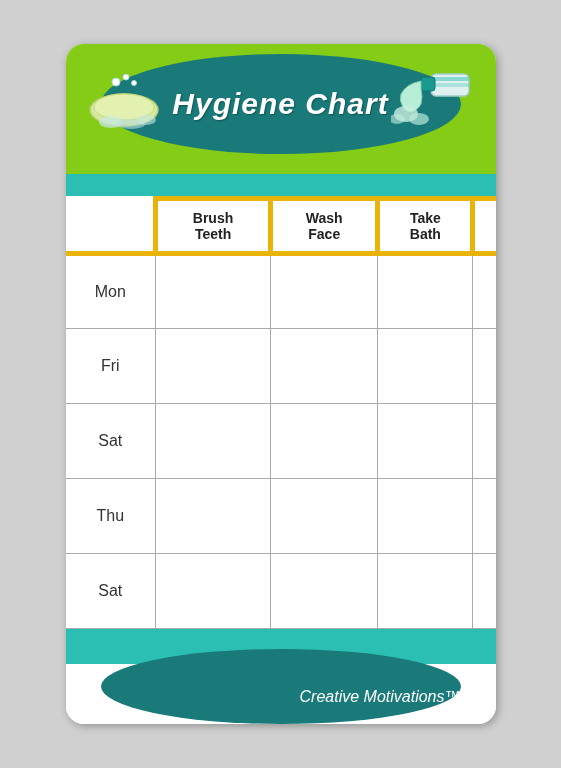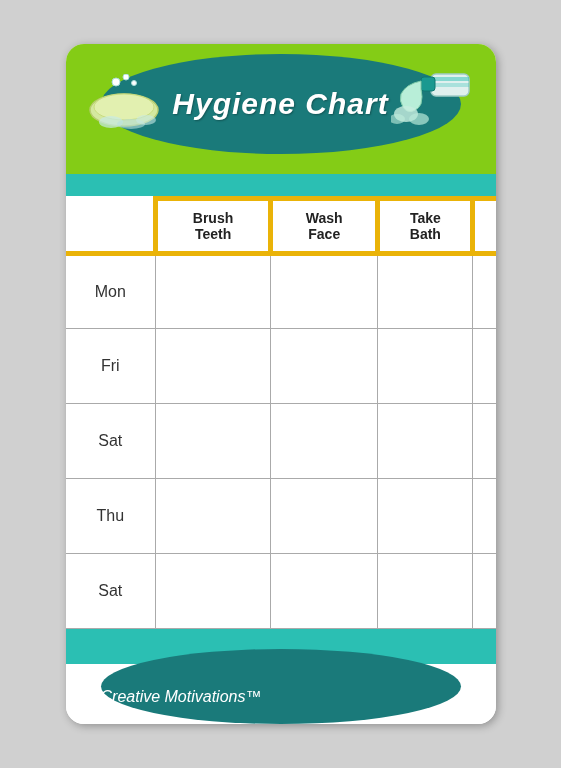--- a/index.html
+++ b/index.html
@@ -163,21 +163,21 @@
     }
 
     .footer-oval {
       position: absolute;
       bottom: 0px;
       width: 360px;
       height: 75px;
       background: #1a7a7a;
       border-radius: 50%;
       display: flex;
-      justify-content: flex-start;
+      justify-content: flex-end;
       align-items: center;
     }
 
     .footer-text {
       color: white;
       font-size: 16px;
       font-style: italic;
       margin-top: 20px;
     }
 

